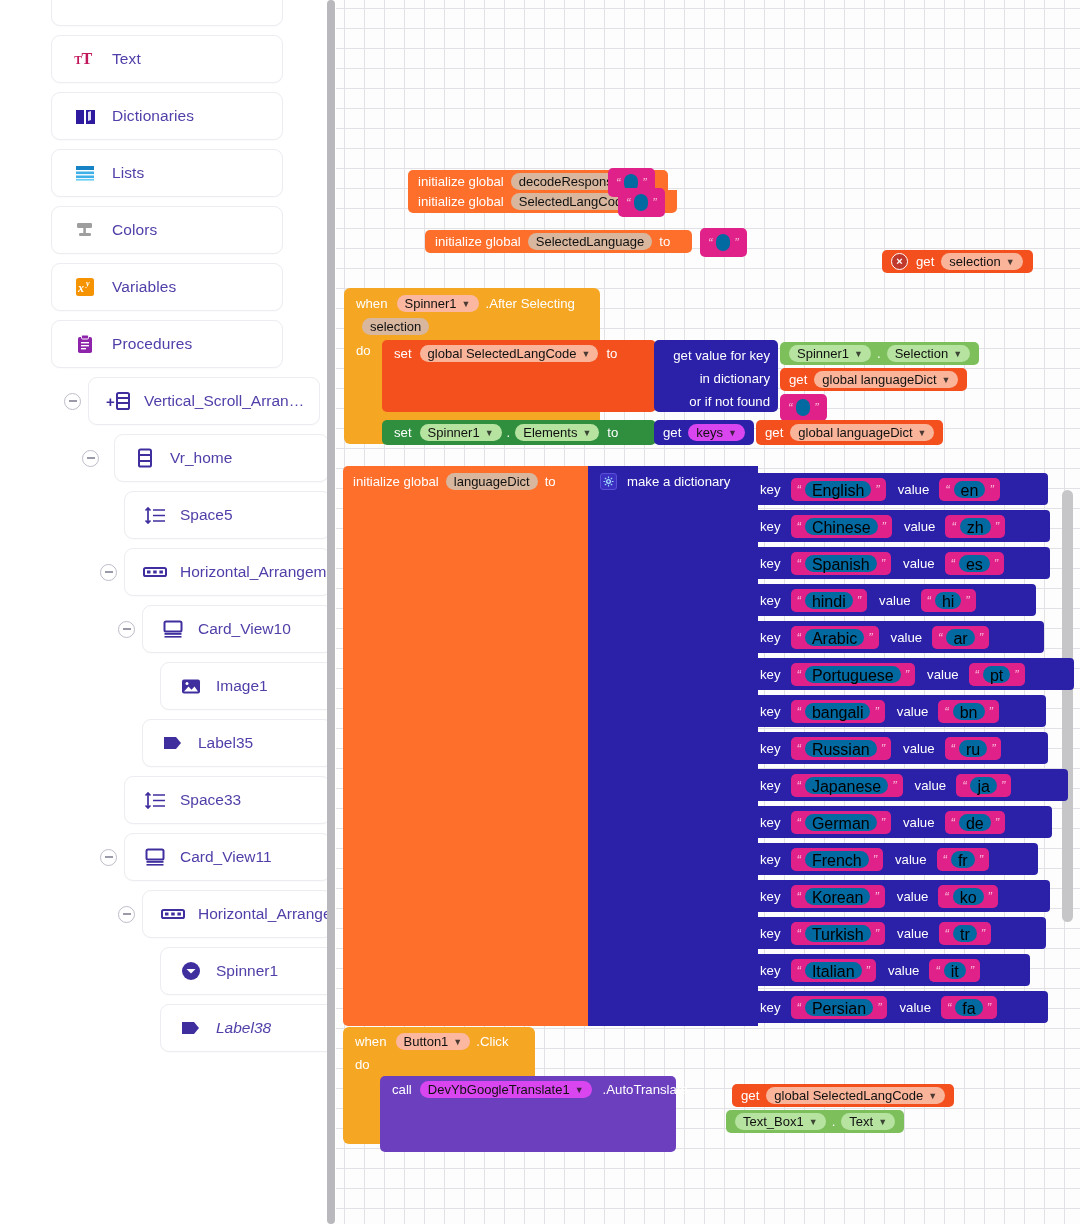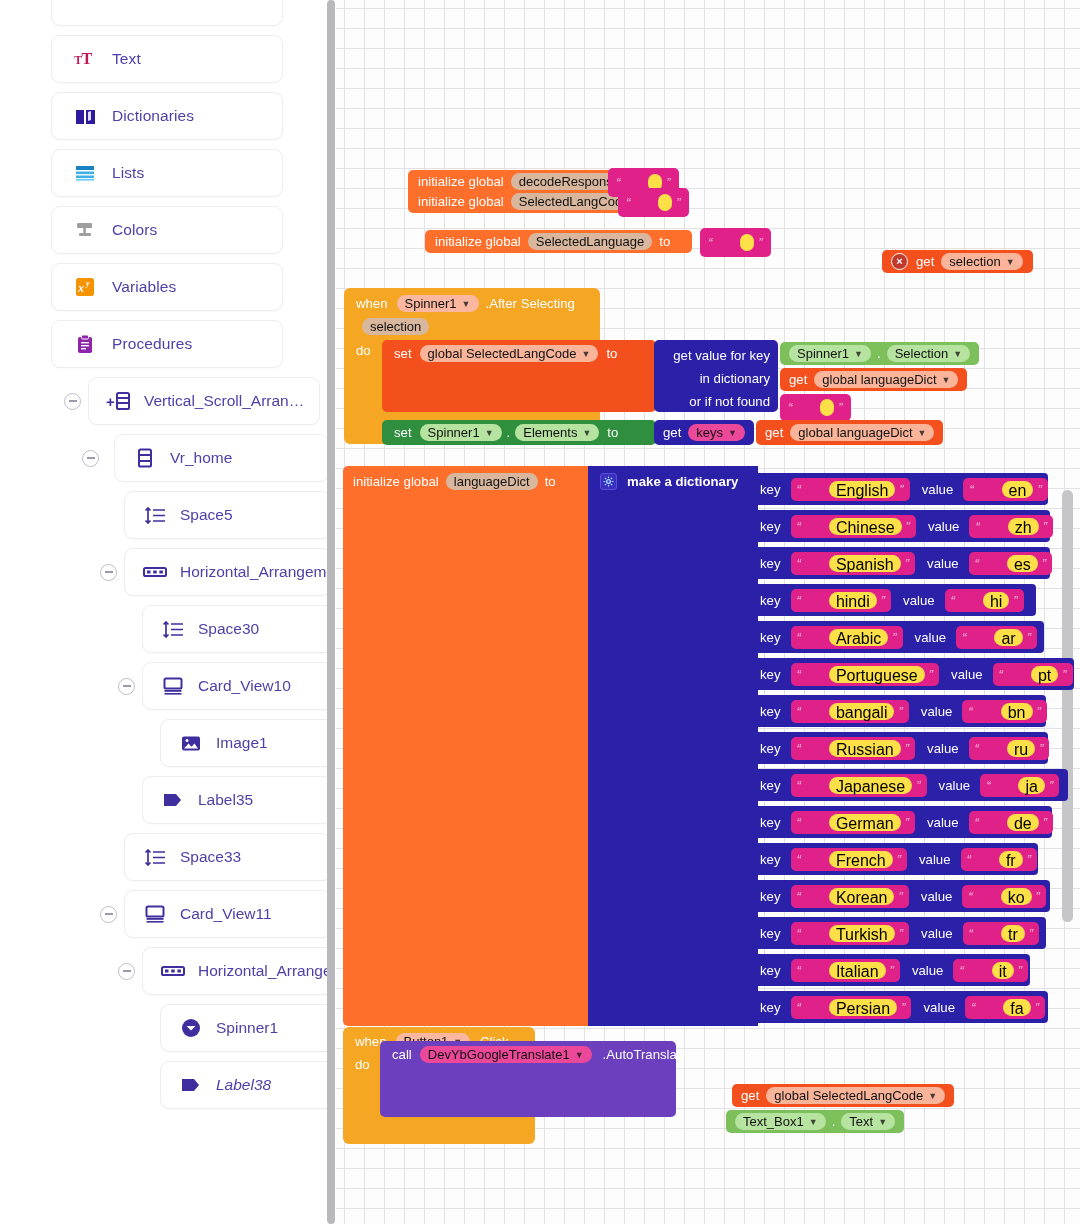--- a/index.html
+++ b/index.html
@@ -91,30 +91,30 @@
 
   
   .field {
     display:inline-flex; align-items:center;
     border-radius: 11px; padding: 1px 8px;
     font-size: 13px; color:#111;
   }
   .f-orange  { background:#f9b49a; }
   .f-orange2 { background:#fbb79f; }
   .f-green   { background:#b6e3a0; }
-  .f-purple  { background:#ec4899; }
+  .f-purple  { background:#d946ef; }
   .f-tan     { background:#d8b79e; }
   .caret { margin-left:5px; font-size:9px; opacity:.75; }
 
   
   .orange { background:#ff6f2c; border-radius:5px; }
 
   .strblk { display:inline-flex; align-items:center; gap:4px; background:#e0218a; border-radius:5px; padding:4px 7px; }
   .quote { color:#f9b9d6; font-size:13px; font-style:italic; }
-  .strval { background:#fde047; border-radius:10px; padding:1px 7px; min-width:13px; height:17px; display:inline-block;margin-left:24px; }
+  .strval { background:#0369a1; border-radius:10px; padding:1px 7px; min-width:13px; height:17px; display:inline-block; }
   .strval.empty { width:13px; }
 
   
   .gold { background:#f5a623; border-radius:6px; }
 
   
   .setOrange { background:#f4501e; border-radius:5px; }
   .setGreen  { background:#2f8f3e; border-radius:5px; }
   .dictBlue  { background:#2b20a8; border-radius:5px; }
   .purpleBlk { background:#6c3fbf; border-radius:5px; }
@@ -275,33 +275,20 @@
                     <rect x="4" y="5.5" width="3.5" height="3" fill="#3f2e9e"></rect>
                     <rect x="10.2" y="5.5" width="3.5" height="3" fill="#3f2e9e"></rect>
                     <rect x="16.4" y="5.5" width="3.5" height="3" fill="#3f2e9e"></rect>
                   </svg>
                 </span>
               </span>
               <span class="tree-label">Horizontal_Arrangem…</span>
             </div>
           </div>
           <div class="tree-row">
-            <div class="tree-chip" style="left: 142px; right: -6px;">
-              <span class="tree-ico">
-                <span style="display: flex; align-items: center; justify-content: center;">
-                  <svg width="22" height="17" viewBox="0 0 22 17">
-                    <path d="M4 1v15M1.5 3.5L4 1l2.5 2.5M1.5 13.5L4 16l2.5-2.5" stroke="#3f2e9e" stroke-width="1.7" fill="none"></path>
-                    <path d="M9 3h12M9 8.5h12M9 14h12" stroke="#3f2e9e" stroke-width="1.7"></path>
-                  </svg>
-                </span>
-              </span>
-              <span class="tree-label">Space30</span>
-            </div>
-          </div>
-          <div class="tree-row">
             <div class="tree-toggle" style="left: 118px;"></div>
             <div class="tree-chip" style="left: 142px; right: -6px;">
               <span class="tree-ico">
                 <span style="display: flex; align-items: center; justify-content: center;">
                   <svg width="20" height="18" viewBox="0 0 20 18">
                     <rect x="1.5" y="1.5" width="17" height="10" rx="1.6" fill="none" stroke="#3f2e9e" stroke-width="2"></rect>
                     <rect x="1.5" y="13" width="17" height="1.8" fill="#3f2e9e"></rect>
                     <rect x="1.5" y="16" width="17" height="1.6" fill="#3f2e9e"></rect>
                   </svg>
                 </span>
@@ -594,21 +581,21 @@
 
     <div class="blk" style="left:252px; top:466px; z-index:5;">
       <div class="dictBlue" style="width:170px; height:560px; border-radius:0;">
         <div class="row" style="padding:7px 0 0 12px;">
           <span class="gear">
             <svg width="11" height="11" viewBox="0 0 24 24" fill="#8ea8ff">
                 <circle cx="12" cy="12" r="4" fill="none" stroke="#9fd8ff" stroke-width="3"></circle>
                 <path d="M12 1v4M12 19v4M1 12h4M19 12h4M4 4l3 3M17 17l3 3M20 4l-3 3M7 17l-3 3" stroke="#9fd8ff" stroke-width="2.5"></path>
               </svg>
           </span>
-          <span style="margin-left:10px;font-weight:bold;">make a dictionary</span>
+          <span style="margin-left:10px;">make a dictionary</span>
         </div>
       </div>
     </div>
 
     <div id="kv-rows">
         <div class="kvrow" style="left: 412px; top: 473px; width: 300px; height: 32px; z-index: 6; padding: 0px 0px 0px 12px;">
           <span class="kvlabel">key</span>
           <span class="strblk" style="margin-left: 10px; padding: 3px 6px;">
             <span class="quote">“</span>
             <span class="strval">English</span>
@@ -829,21 +816,21 @@
           </span>
           <span style="margin-left:6px;">.Click</span>
         </div>
         <div style="padding:7px 0 0 12px;">
           <span>do</span>
         </div>
         <div style="height:72px;"></div>
       </div>
     </div>
 
-    <div class="blk" style="left:44px; top:1041px; z-index:6;">
+    <div class="blk" style="left:44px; top:1076px; z-index:6;">
       <div class="purpleBlk" style="width:296px; height:76px; position:relative;">
         <div class="row" style="padding:5px 0 0 12px;">
           <span>call</span>
           <span class="field f-purple" style="margin-left:8px;">
             <span>DevYbGoogleTranslate1</span>
             <span class="caret">▼</span>
           </span>
           <span style="margin-left:11px;">.AutoTranslate</span>
         </div>
       </div>

